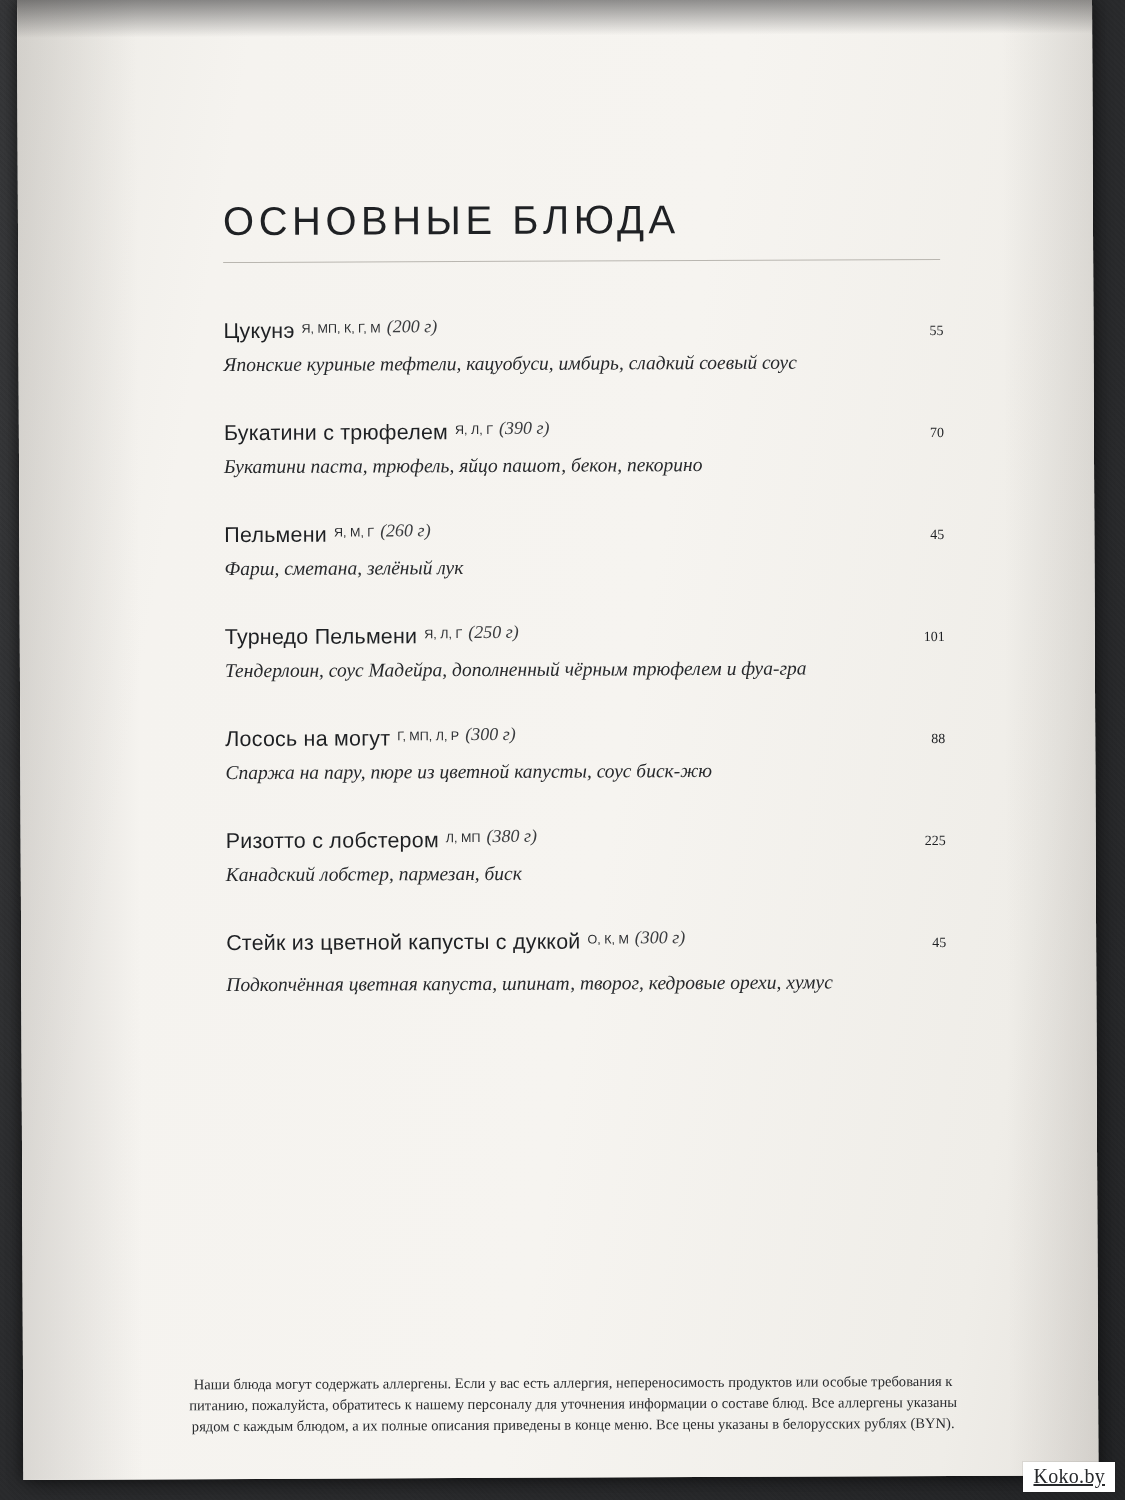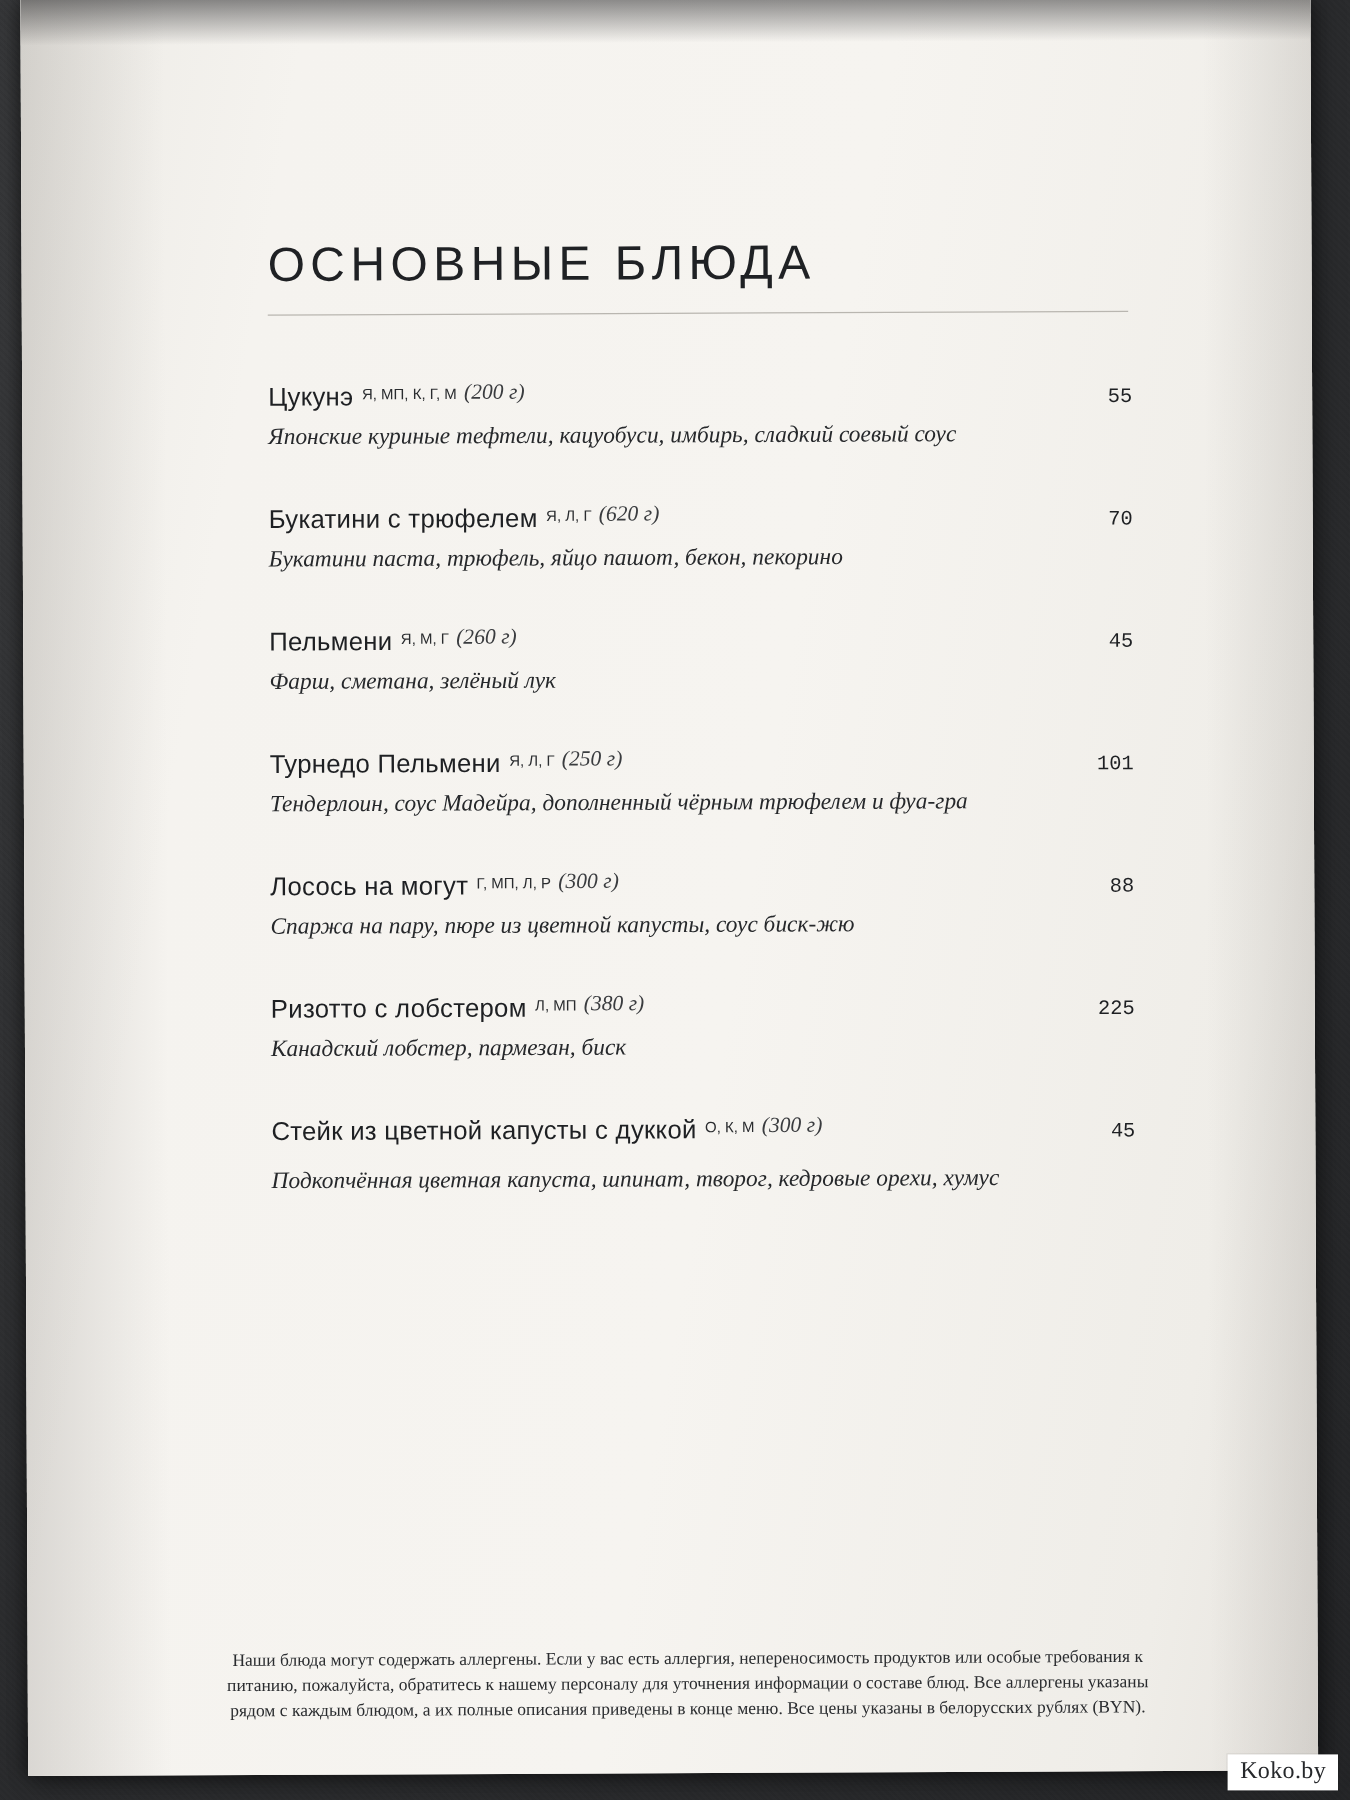--- a/index.html
+++ b/index.html
@@ -133,22 +133,22 @@
     font-family: "Liberation Serif", serif;
     font-style: italic;
     font-size: 18px;
     color: #3a3c3f;
     margin-left: 6px;
     position: relative;
     top: -5px;
     white-space: nowrap;
   }
   .price {
-    font-family: Liberation Mono, monospace;
-    font-size: 17px;
+    font-family: Liberation Serif, serif;
+    font-size: 14px;
     color: #1e2023;
     width: 62px;
     text-align: right;
     flex: 0 0 auto;
   }
   .desc {
     font-family: "Liberation Serif", serif;
     font-style: italic;
     font-size: 19.5px;
     line-height: 28px;
@@ -174,20 +174,21 @@
     position: absolute;
     right: 10px;
     bottom: 8px;
     background: #ffffff;
     color: #26282b;
     font-family: "Liberation Serif", serif;
     font-size: 20px;
     padding: 3px 10px 4px 10px;
     letter-spacing: .3px;
     box-shadow: 0 0 0 1px rgba(0,0,0,.06);
+    text-decoration: underline;
   }
 </style>
 </head>
 <body>
 
 <div class="backdrop"></div>
 
 <div class="page">
   <div class="top-shade"></div>
 
@@ -206,21 +207,21 @@
         <div class="price">55</div>
       </div>
       <div class="desc">Японские куриные тефтели, кацуобуси, имбирь, сладкий соевый соус</div>
     </div>
 
     <div class="item">
       <div class="item-head">
         <div class="name-wrap">
           <span class="dish-name">Букатини с трюфелем</span>
           <span class="allergens">Я, Л, Г</span>
-          <span class="weight">(620 г)</span>
+          <span class="weight">(390 г)</span>
         </div>
         <div class="price">70</div>
       </div>
       <div class="desc">Букатини паста, трюфель, яйцо пашот, бекон, пекорино</div>
     </div>
 
     <div class="item">
       <div class="item-head">
         <div class="name-wrap">
           <span class="dish-name">Пельмени</span>

